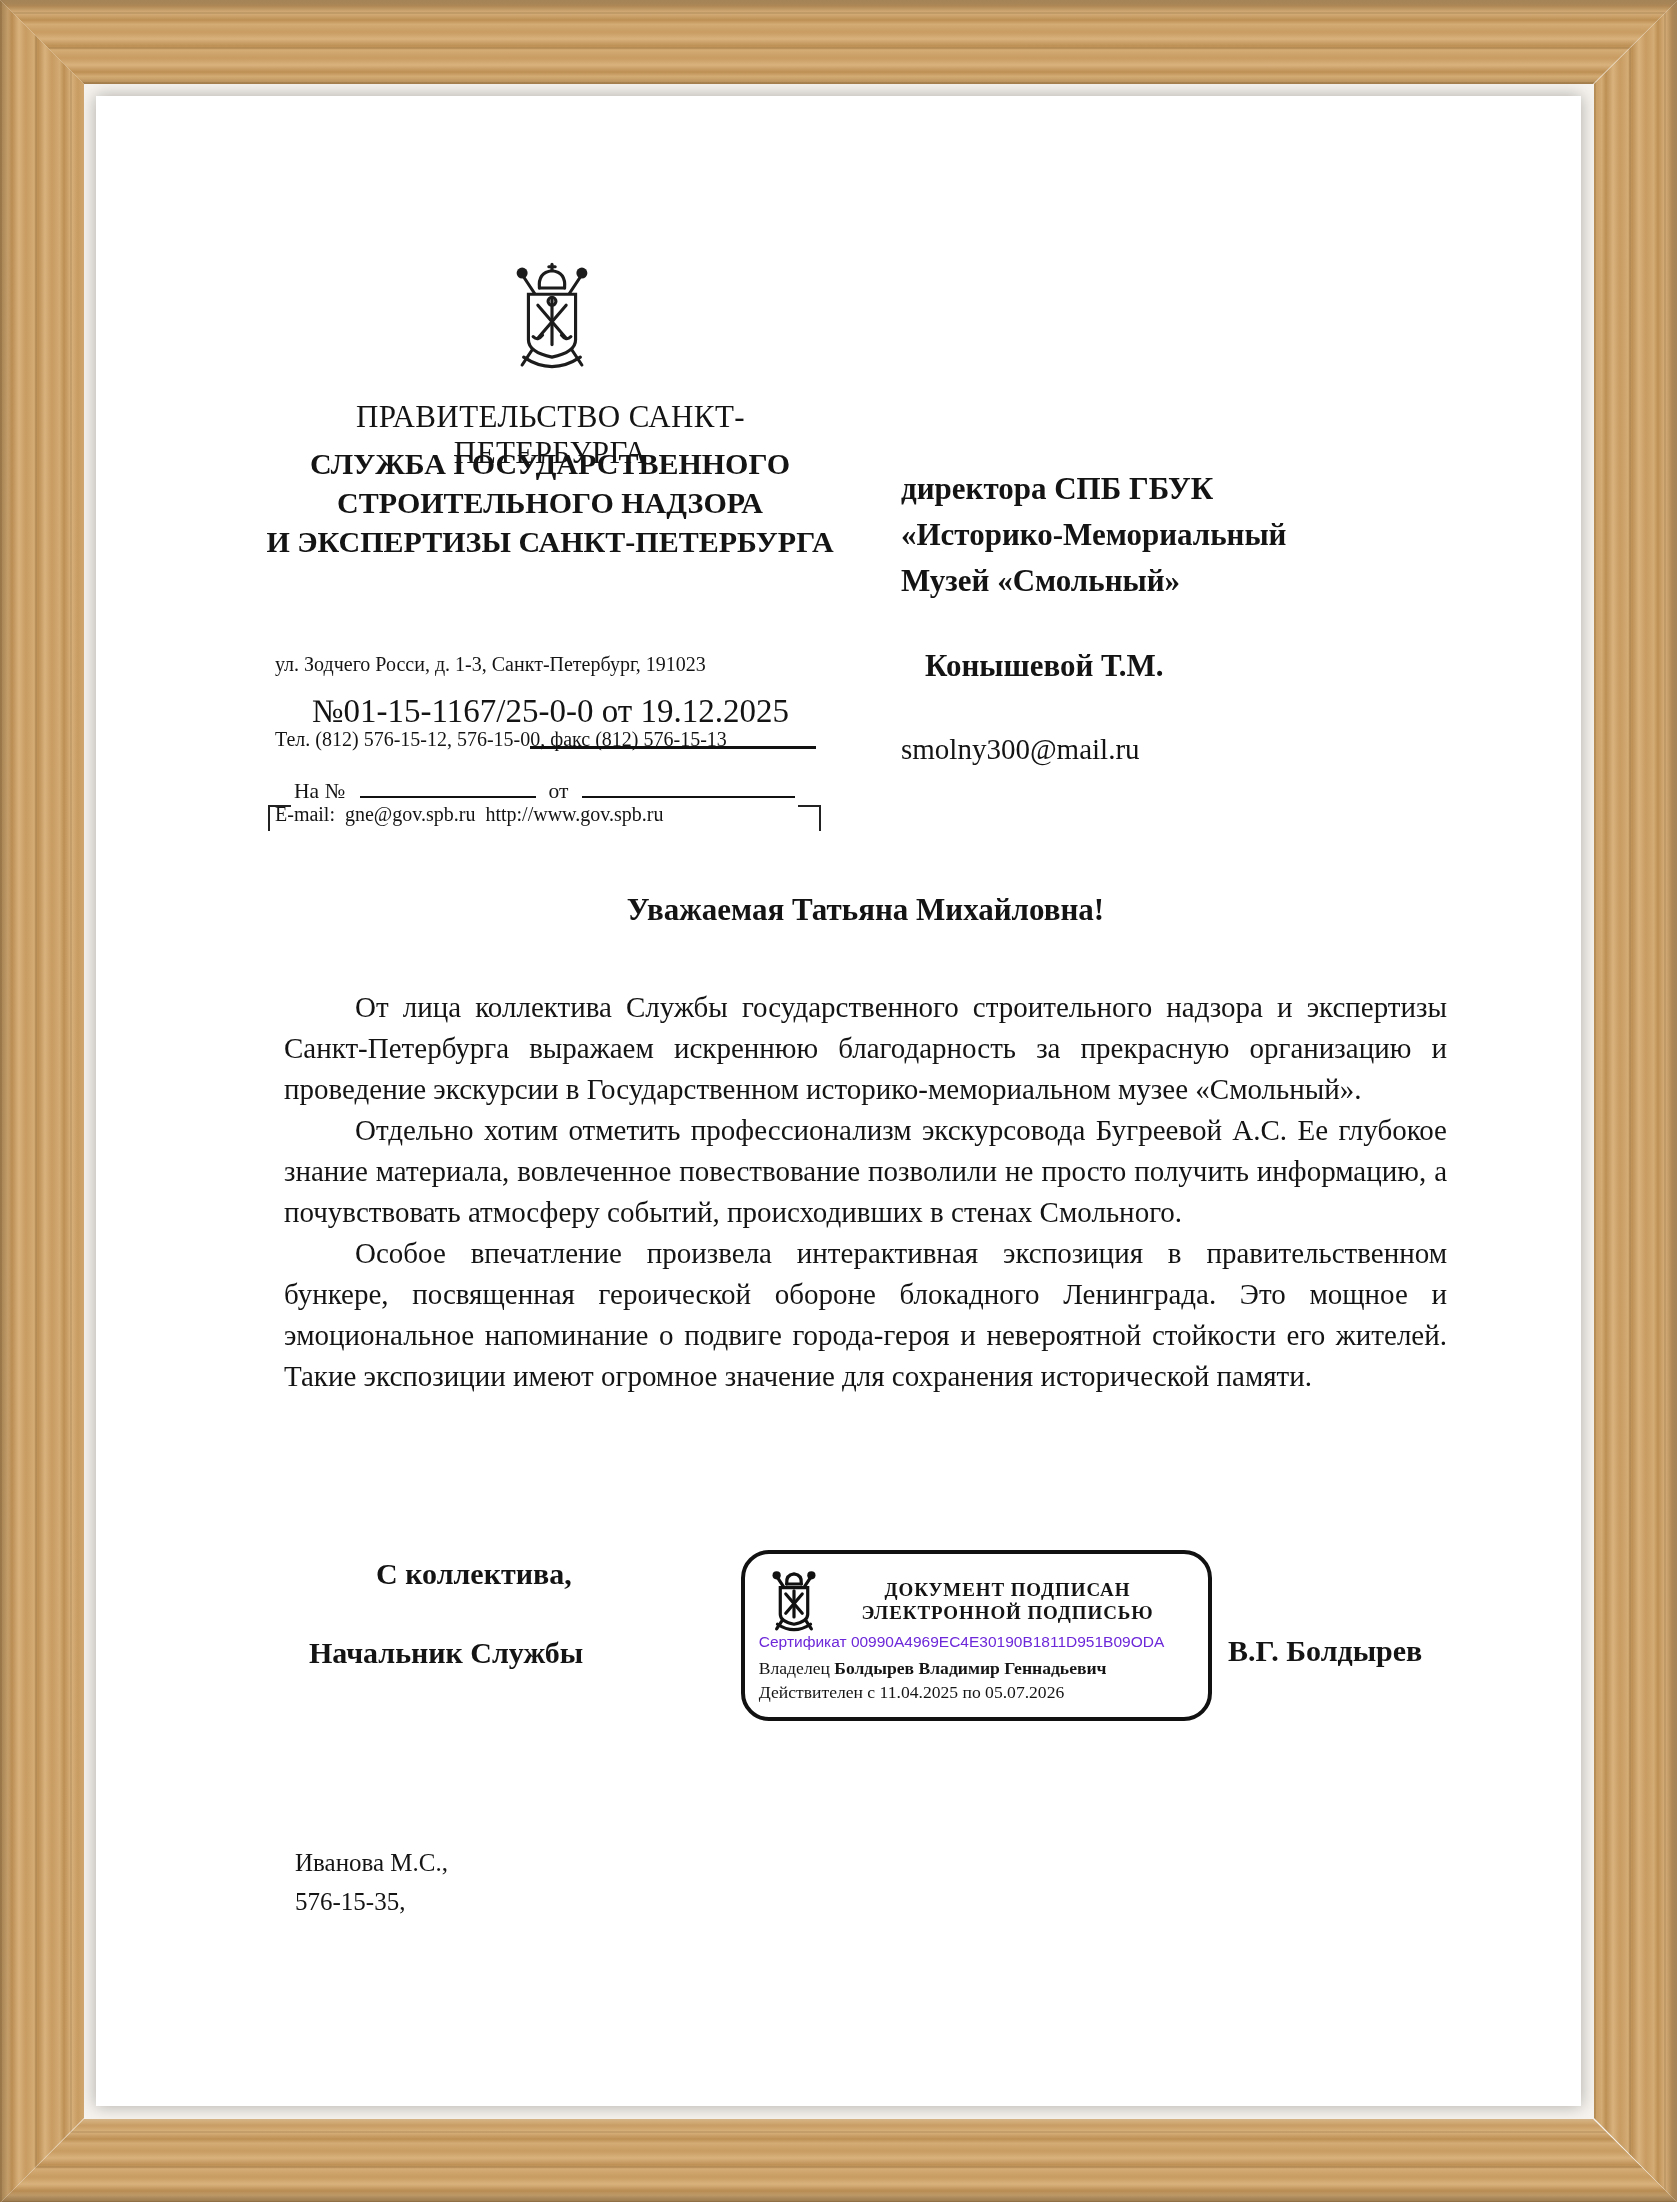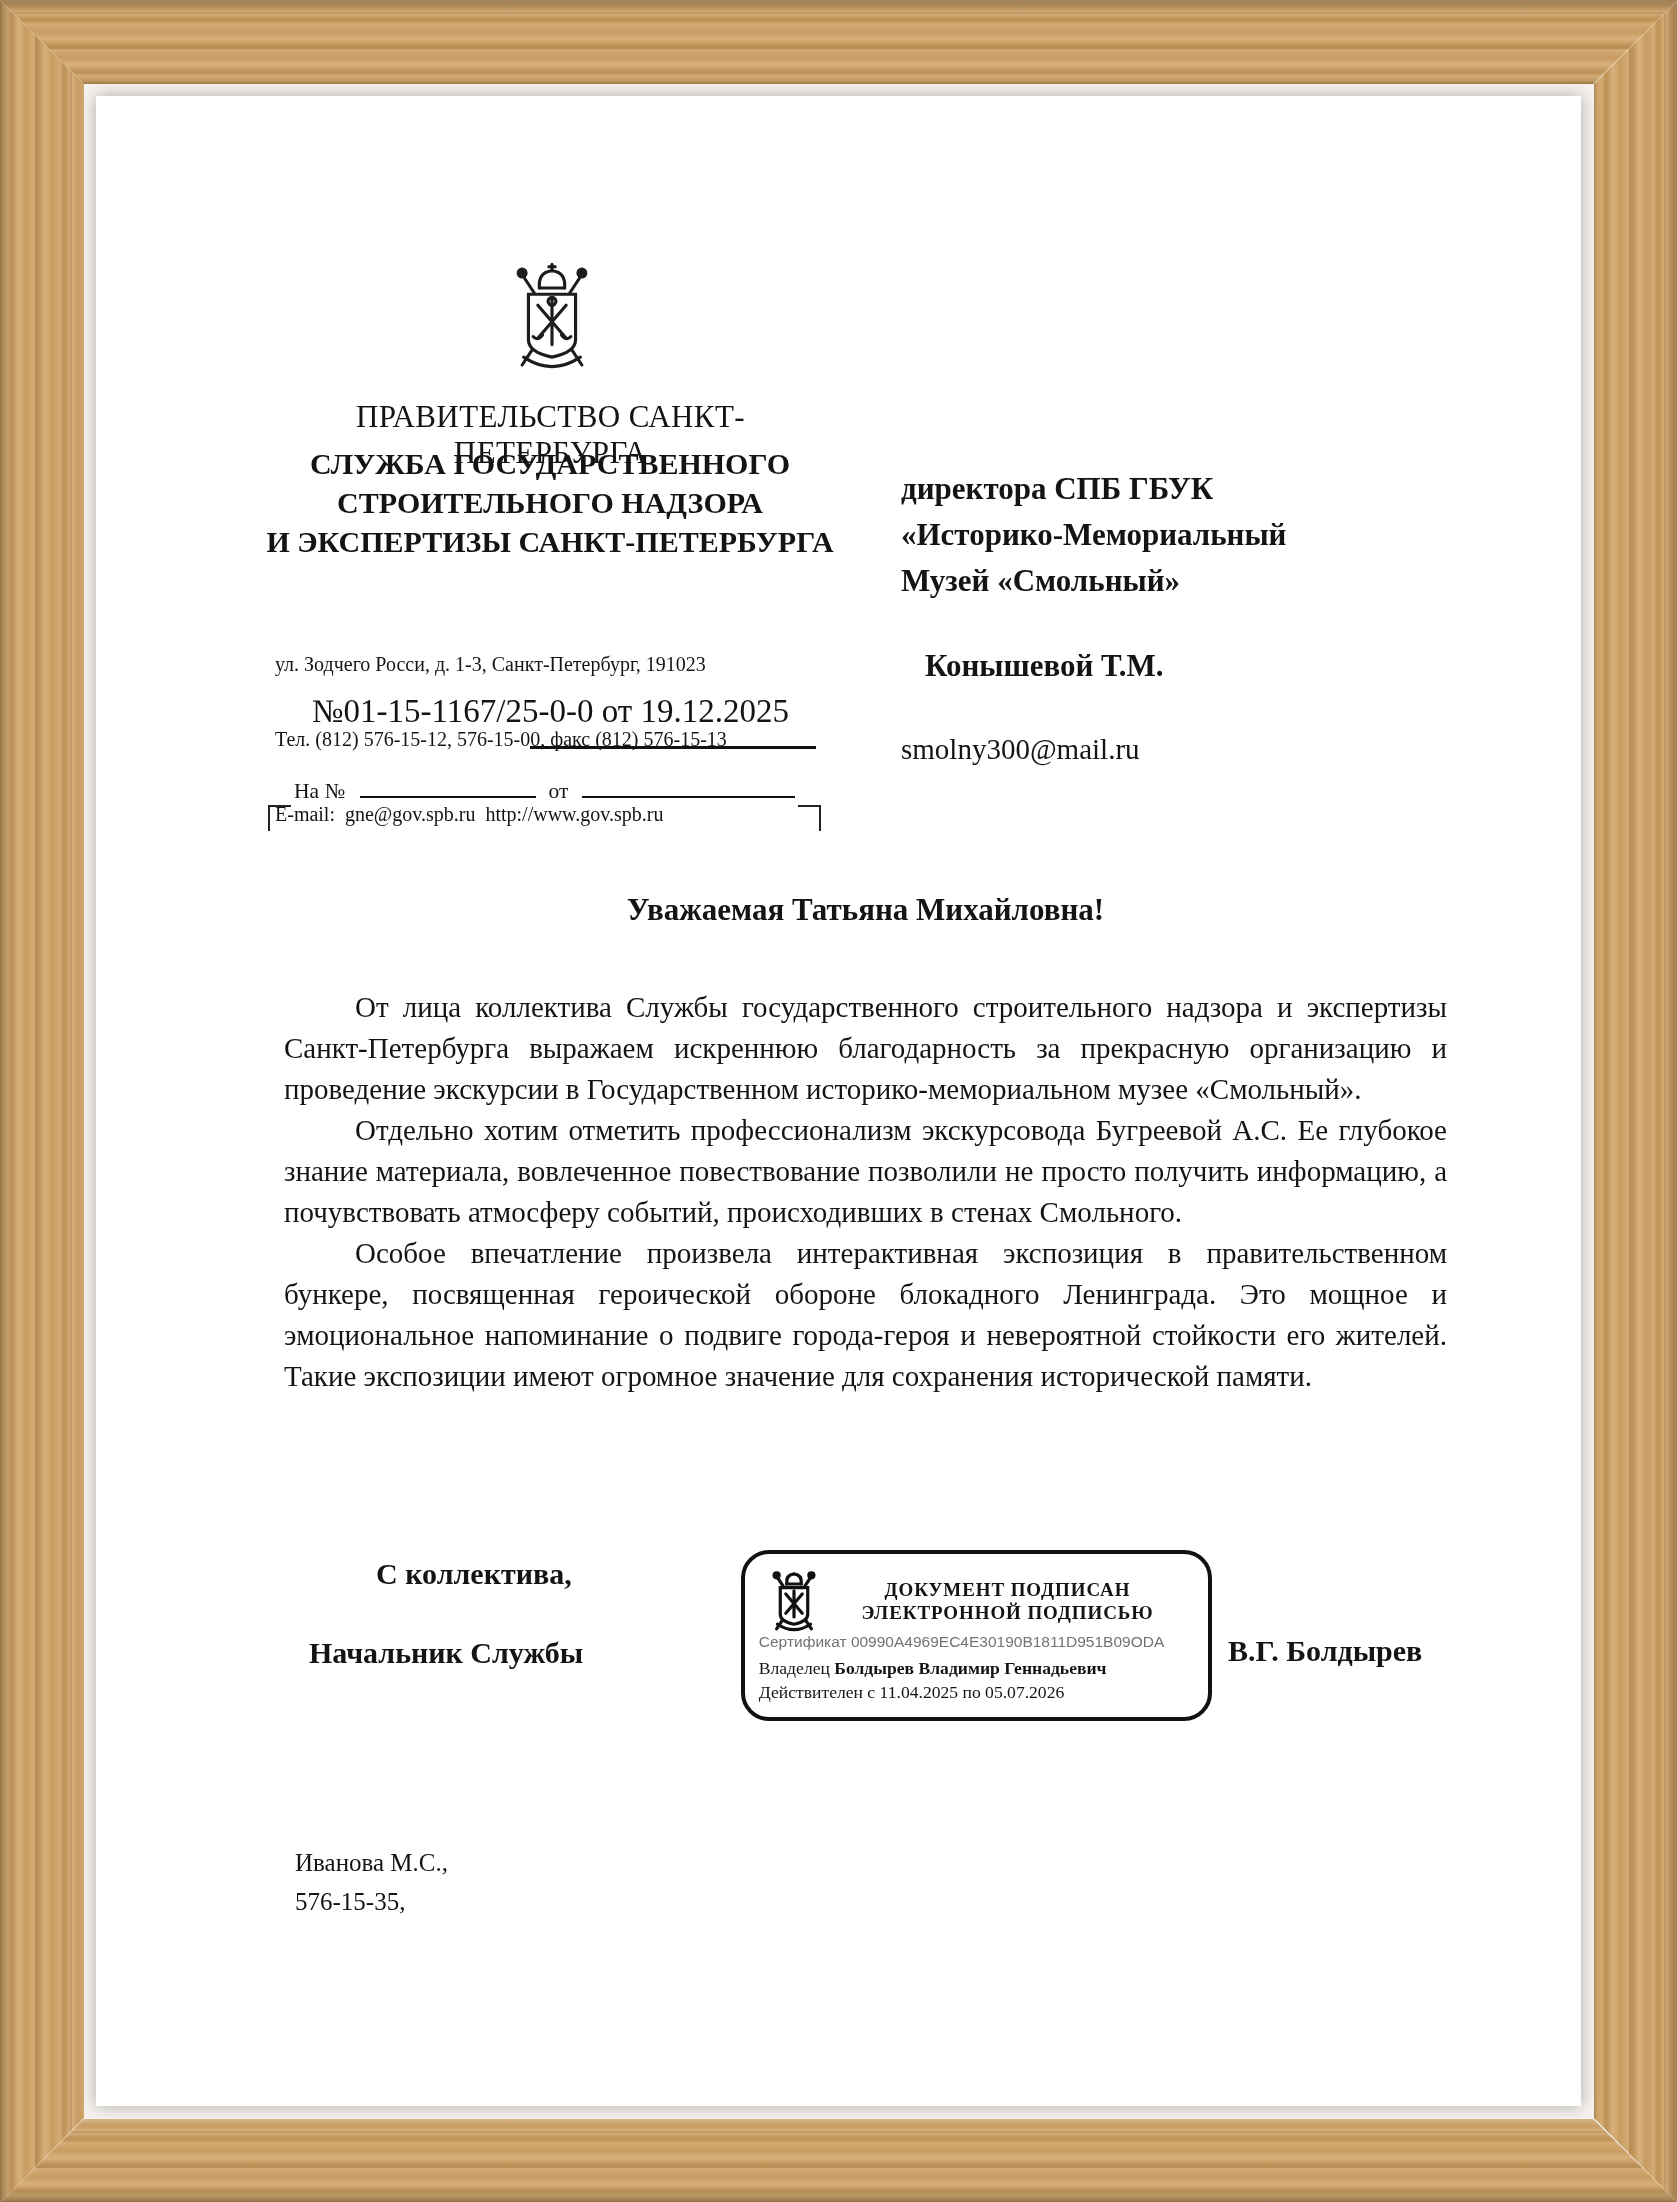--- a/index.html
+++ b/index.html
@@ -59,21 +59,21 @@
 
   
   #closing{left:280px;top:1461px;font-weight:bold;font-size:30px;}
   #position-title{left:213px;top:1540px;font-weight:bold;font-size:30px;}
   #signer-name{left:1132px;top:1538px;font-weight:bold;font-size:30px;}
 
   
   #stamp{left:645px;top:1454px;width:463px;height:163px;border:4.3px solid #111;border-radius:28px;background:#fff;}
   #stamp-emblem{left:17px;top:8.6px;width:64px;height:74px;}
   #stamp-title{left:86px;top:24px;width:353px;text-align:center;font-weight:bold;font-size:19px;line-height:23px;letter-spacing:0.9px;}
-  #stamp-cert{left:13.8px;top:79px;width:434px;font-family:"Liberation Sans",sans-serif;font-size:15.5px;color:#737373;white-space:nowrap;}
+  #stamp-cert{left:13.8px;top:79px;width:434px;font-family:"Liberation Sans",sans-serif;font-size:15.5px;color:#6d28d9;white-space:nowrap;}
   #stamp-owner{left:13.8px;top:104px;width:434px;font-size:17.6px;white-space:nowrap;}
   #stamp-validity{left:13.8px;top:128px;width:434px;font-size:17.6px;white-space:nowrap;}
 
   
   #footer-exec{left:199px;top:1747px;font-size:25px;line-height:39px;}
 </style>
 </head>
 <body>
 
 <div id="scene">

